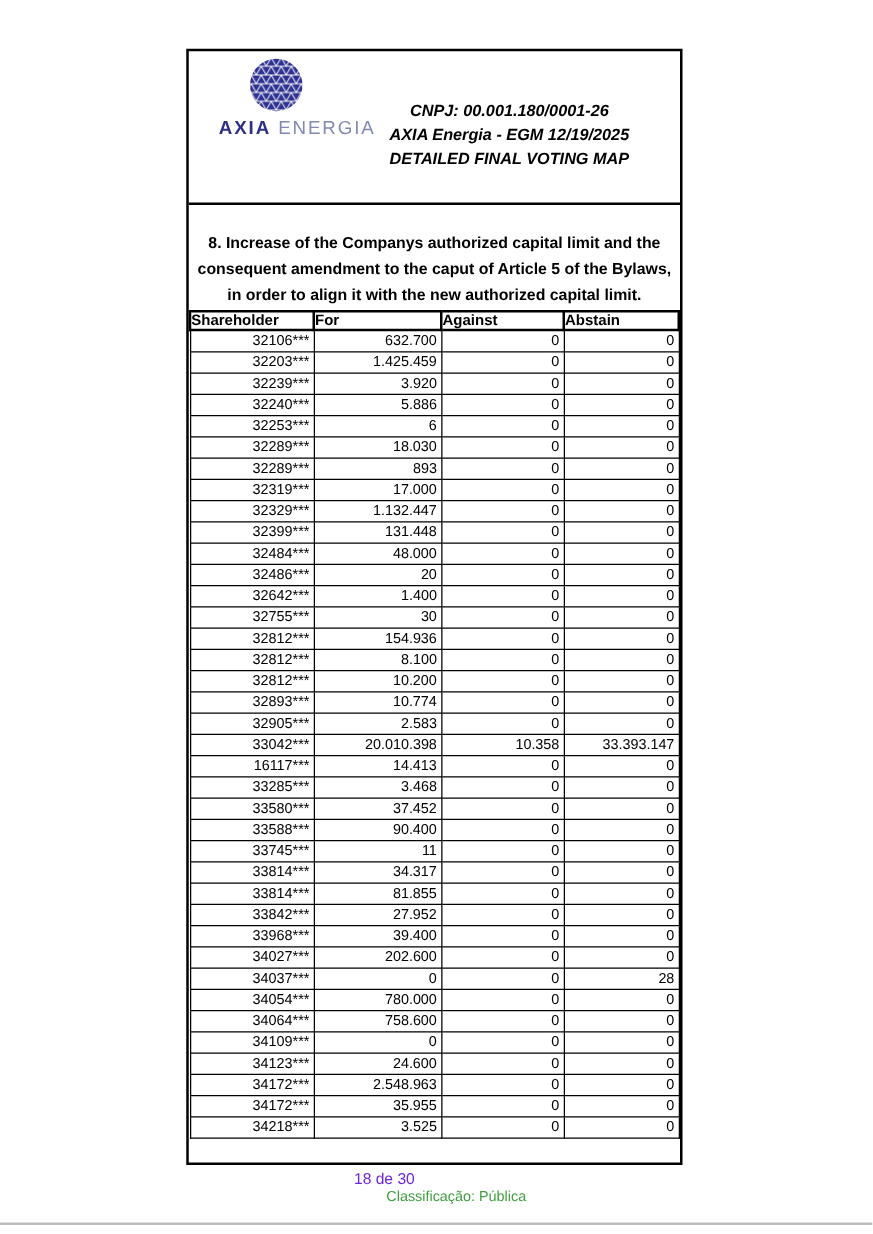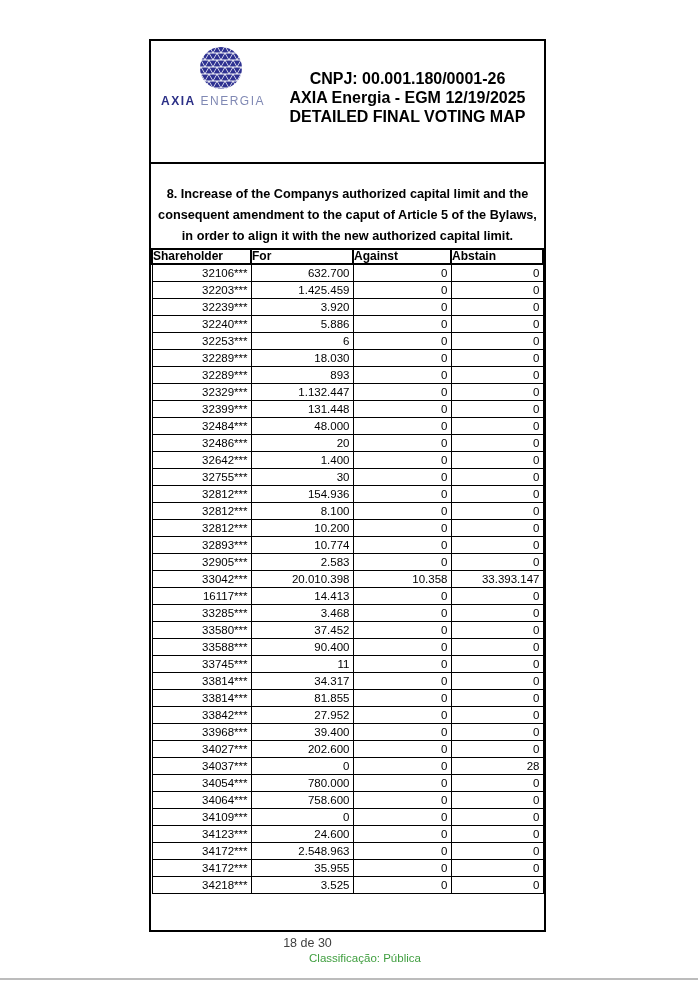--- a/index.html
+++ b/index.html
@@ -9,26 +9,26 @@
   }
   .content-box{
     position:absolute;left:149px;top:39px;width:397px;height:893px;
     border:2px solid #000;box-sizing:border-box;background:#fff;
   }
   .header-section{
     display:flex;height:123px;border-bottom:2px solid #000;box-sizing:border-box;
   }
   .logo-block{width:120px;padding-top:5px;box-sizing:border-box;}
   .logo-ball{display:block;margin:0 0 0 46px;}
-  .logo-text{white-space:nowrap;margin-left:10px;margin-top:2px;font-size:12px;letter-spacing:1.5px;}
+  .logo-text{white-space:nowrap;margin-left:24px;margin-top:2px;font-size:15px;letter-spacing:1.5px;}
   .logo-axia{font-weight:bold;color:#2b2f86;}
   .logo-energia{color:#8089b4;}
   .header-text{
-    flex:1;text-align:center;padding-top:28px;font-weight:bold;
-    font-size:16px;line-height:19px;
+    flex:1;text-align:center;padding-top:38px;font-weight:bold;
+    font-size:13px;line-height:19px;font-style:italic;
   }
   .question-section{
     height:84px;box-sizing:border-box;padding:20px 3px 0 3px;
     text-align:center;font-weight:bold;font-size:12.7px;line-height:21px;
   }
   table.voting{
     width:100%;border-collapse:collapse;table-layout:fixed;
     font-size:11.5px;
   }
   table.voting th{
@@ -36,21 +36,21 @@
     height:13px;line-height:13px;padding:0;text-align:left;
   }
   table.voting td{
     border:1px solid #000;height:16px;line-height:16px;
     padding:0 3px;overflow:hidden;white-space:nowrap;
   }
   td.left{text-align:right;}
   td.right{text-align:right;}
   .footer-page{
     position:absolute;top:936px;left:0;width:615px;text-align:center;
-    font-size:12.5px;color:#404040;
+    font-size:12.5px;color:#6d28d9;
   }
   .footer-class{
     position:absolute;top:952px;left:0;width:698px;text-align:center;
     font-size:11.5px;color:#3f9e3f;padding-left:16px;
   }
   .bottom-line{
     position:absolute;top:978px;left:0;width:698px;height:0;
     border-top:2px solid #bcbcbc;
   }
 </style>
@@ -143,20 +143,26 @@
           <td class="right">0</td>
           <td class="right">0</td>
         </tr>
         <tr>
           <td class="left">32289***</td>
           <td class="right">893</td>
           <td class="right">0</td>
           <td class="right">0</td>
         </tr>
         <tr>
+          <td class="left">32319***</td>
+          <td class="right">17.000</td>
+          <td class="right">0</td>
+          <td class="right">0</td>
+        </tr>
+        <tr>
           <td class="left">32329***</td>
           <td class="right">1.132.447</td>
           <td class="right">0</td>
           <td class="right">0</td>
         </tr>
         <tr>
           <td class="left">32399***</td>
           <td class="right">131.448</td>
           <td class="right">0</td>
           <td class="right">0</td>

